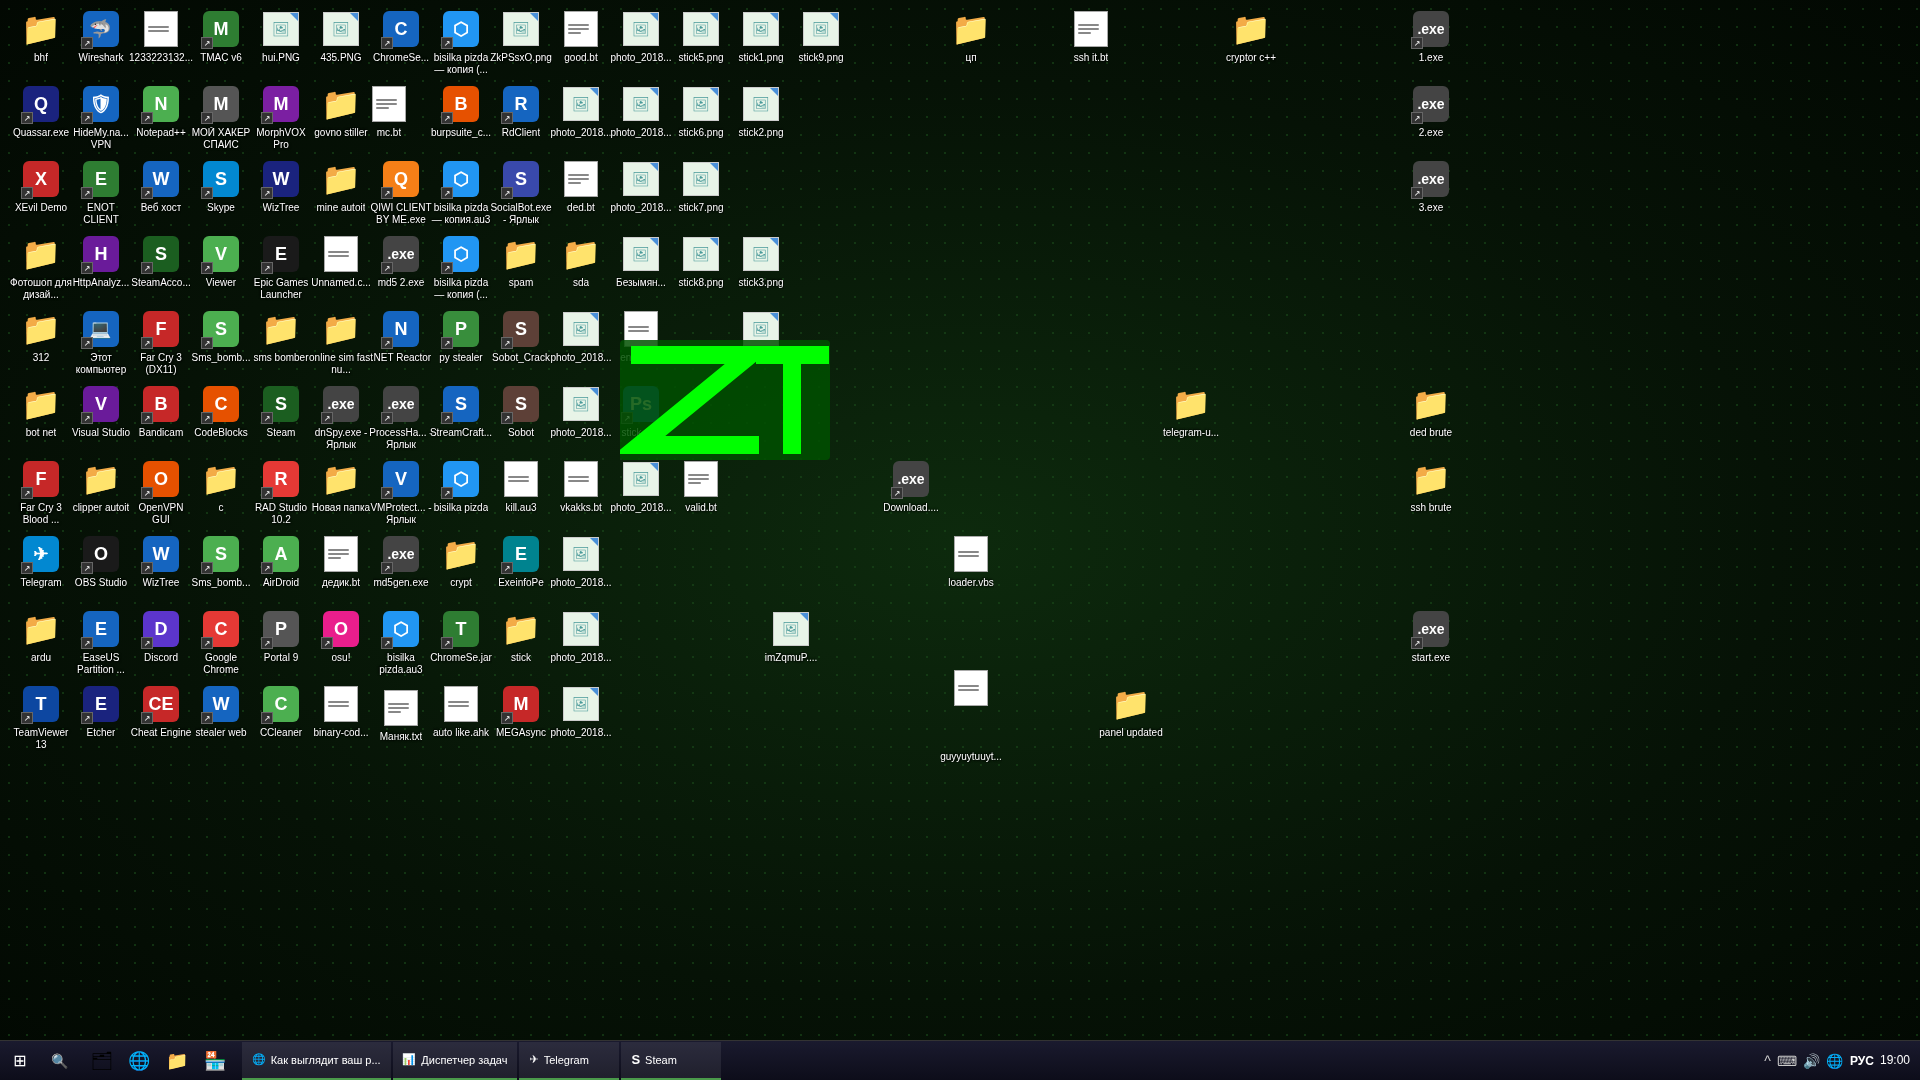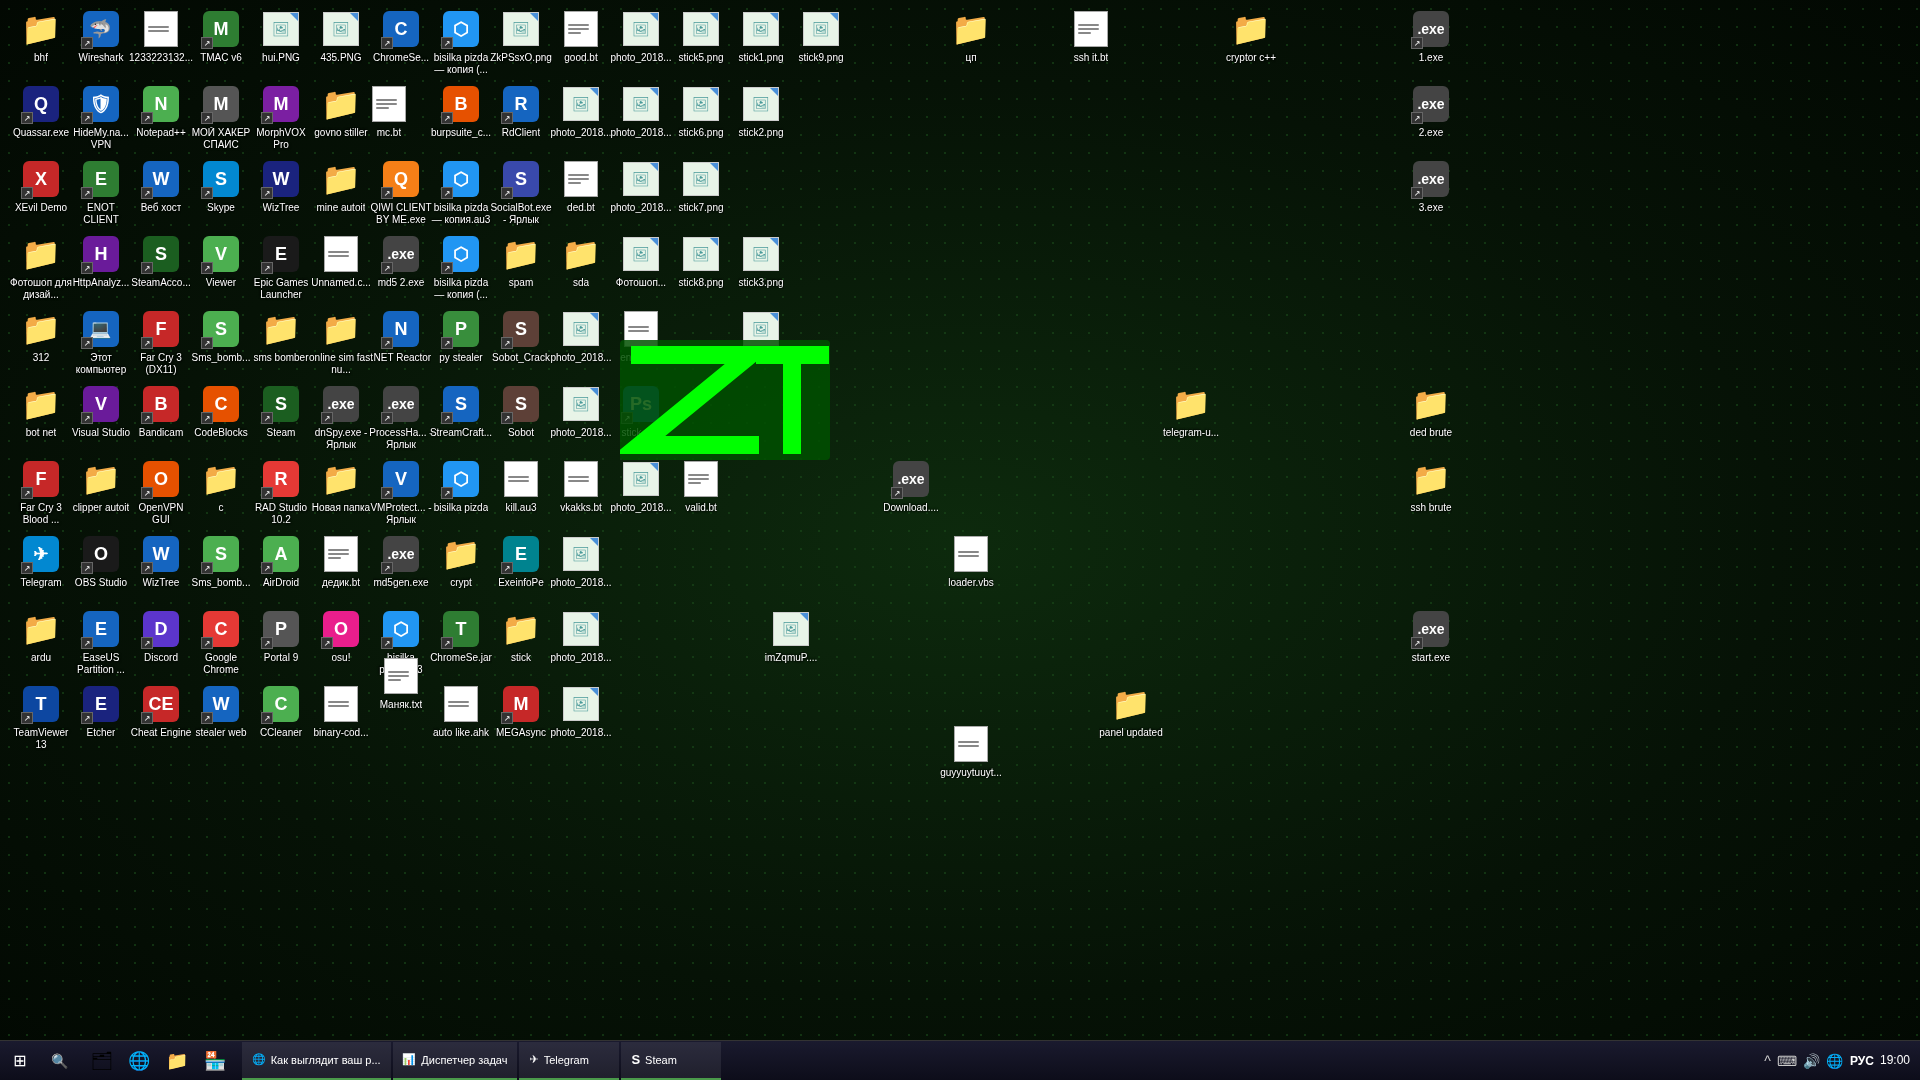--- a/index.html
+++ b/index.html
@@ -660,21 +660,21 @@
           <span class="fi">📁</span>
         </div>
         <div class="icon-label">sda</div>
       </div>
       <div class="icon" style="left: 605px; top: 230px;">
         <div class="icon-img">
           <div class="img-icon">
             <span style="color:#4a9a9a;font-size:14px;">🖼</span>
           </div>
         </div>
-        <div class="icon-label">Фотошоп...</div>
+        <div class="icon-label">Безымян...</div>
       </div>
       <div class="icon" style="left: 665px; top: 230px;">
         <div class="icon-img">
           <div class="img-icon">
             <span style="color:#4a9a9a;font-size:14px;">🖼</span>
           </div>
         </div>
         <div class="icon-label">stick8.png</div>
       </div>
       <div class="icon" style="left: 725px; top: 230px;">
@@ -1164,21 +1164,21 @@
       </div>
       <div class="icon" style="left: 305px; top: 680px;">
         <div class="icon-img">
           <div class="txt-icon">
             <div class="txt-line"></div>
             <div class="txt-line"></div>
           </div>
         </div>
         <div class="icon-label">binary-cod...</div>
       </div>
-      <div class="icon" style="left: 365px; top: 652px;">
+      <div class="icon" style="left: 365px; top: 684px;">
         <div class="icon-img">
           <div class="txt-icon">
             <div class="txt-line"></div>
             <div class="txt-line"></div>
             <div class="txt-line" style="width:50%"></div>
           </div>
         </div>
         <div class="icon-label">Маняк.txt</div>
       </div>
       <div class="icon" style="left: 425px; top: 680px;">
@@ -1198,21 +1198,21 @@
         <div class="icon-label">MEGAsync</div>
       </div>
       <div class="icon" style="left: 545px; top: 680px;">
         <div class="icon-img">
           <div class="img-icon">
             <span style="color:#4a9a9a;font-size:14px;">🖼</span>
           </div>
         </div>
         <div class="icon-label">photo_2018...</div>
       </div>
-      <div class="icon" style="left: 935px; top: 720px;">
+      <div class="icon" style="left: 935px; top: 664px; gap: 40px;">
         <div class="icon-img">
           <div class="txt-icon">
             <div class="txt-line"></div>
             <div class="txt-line"></div>
           </div>
         </div>
         <div class="icon-label">guyyuytuuyt...</div>
       </div>
       <div class="icon" style="left: 1095px; top: 680px;">
         <div class="icon-img">

